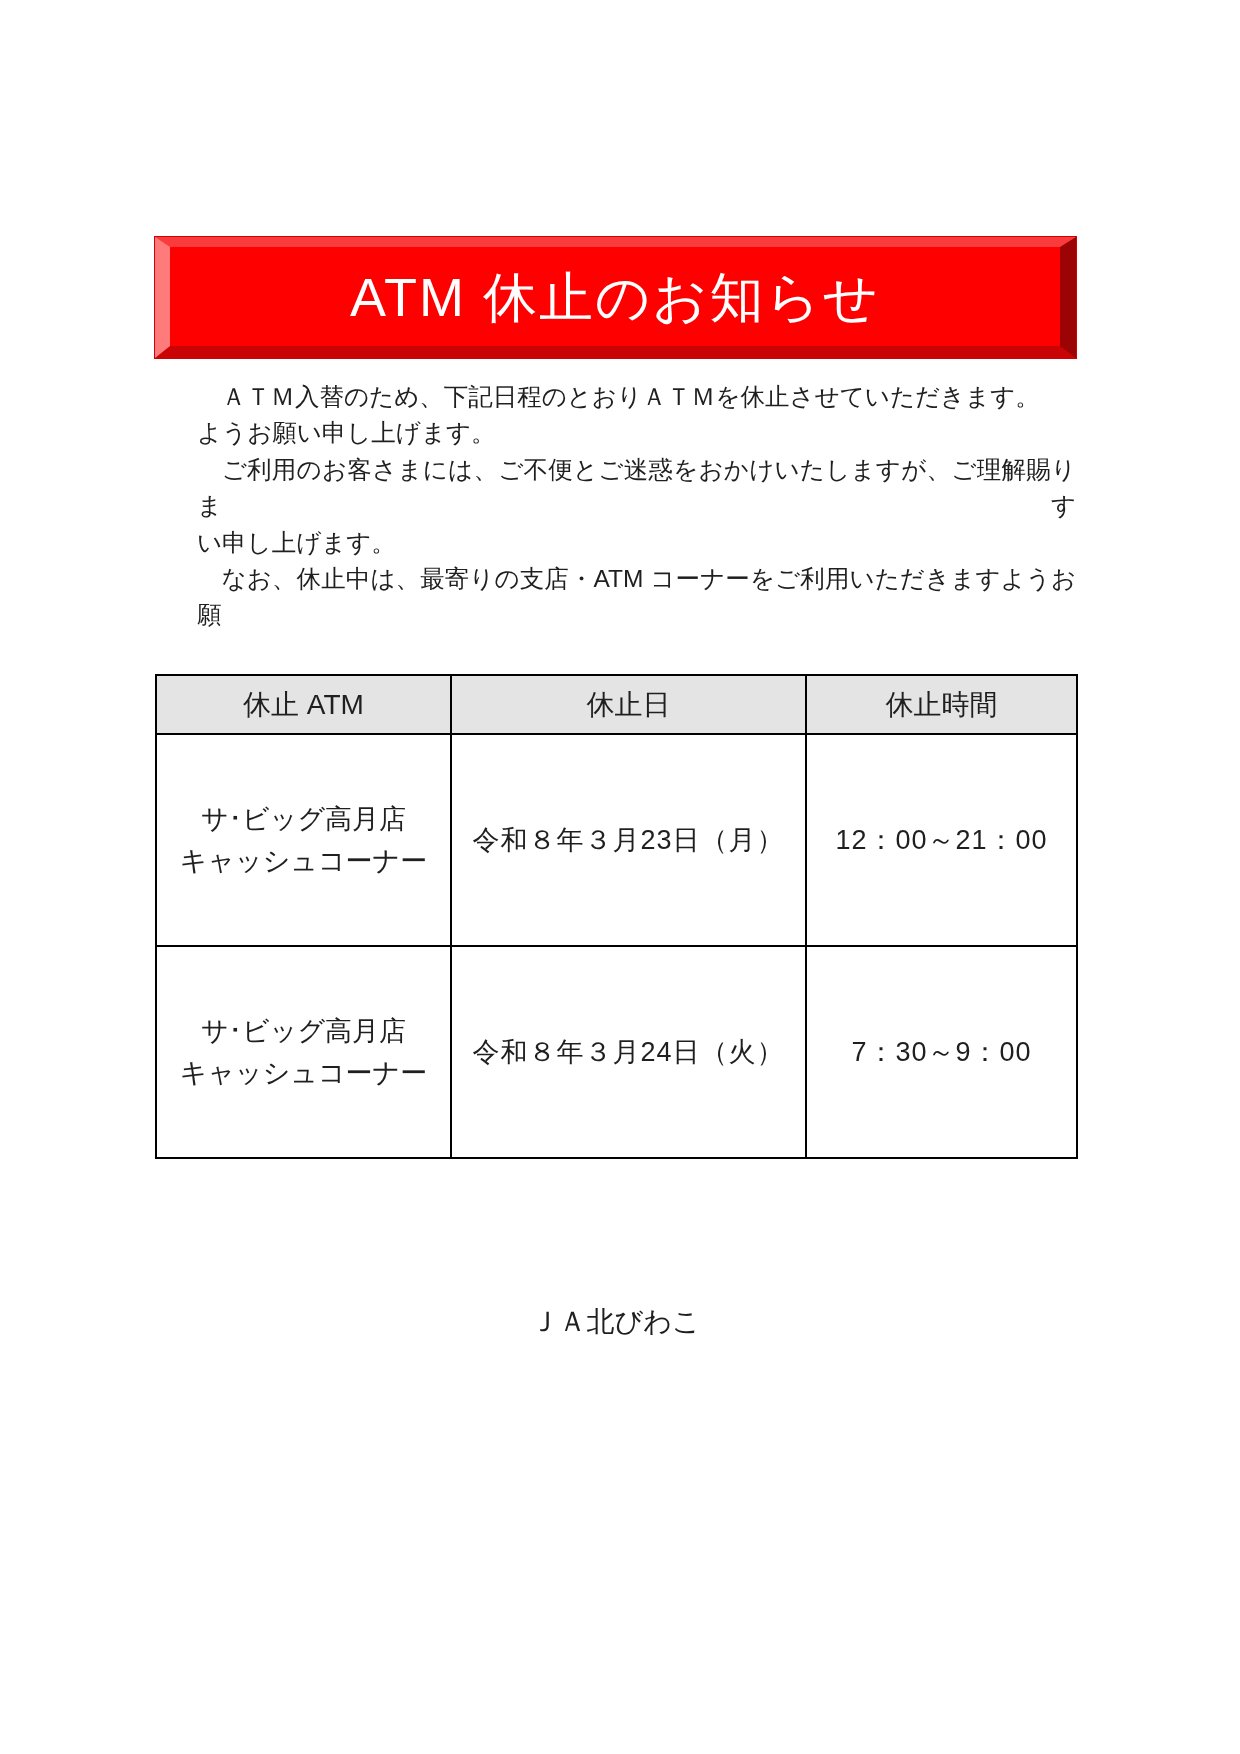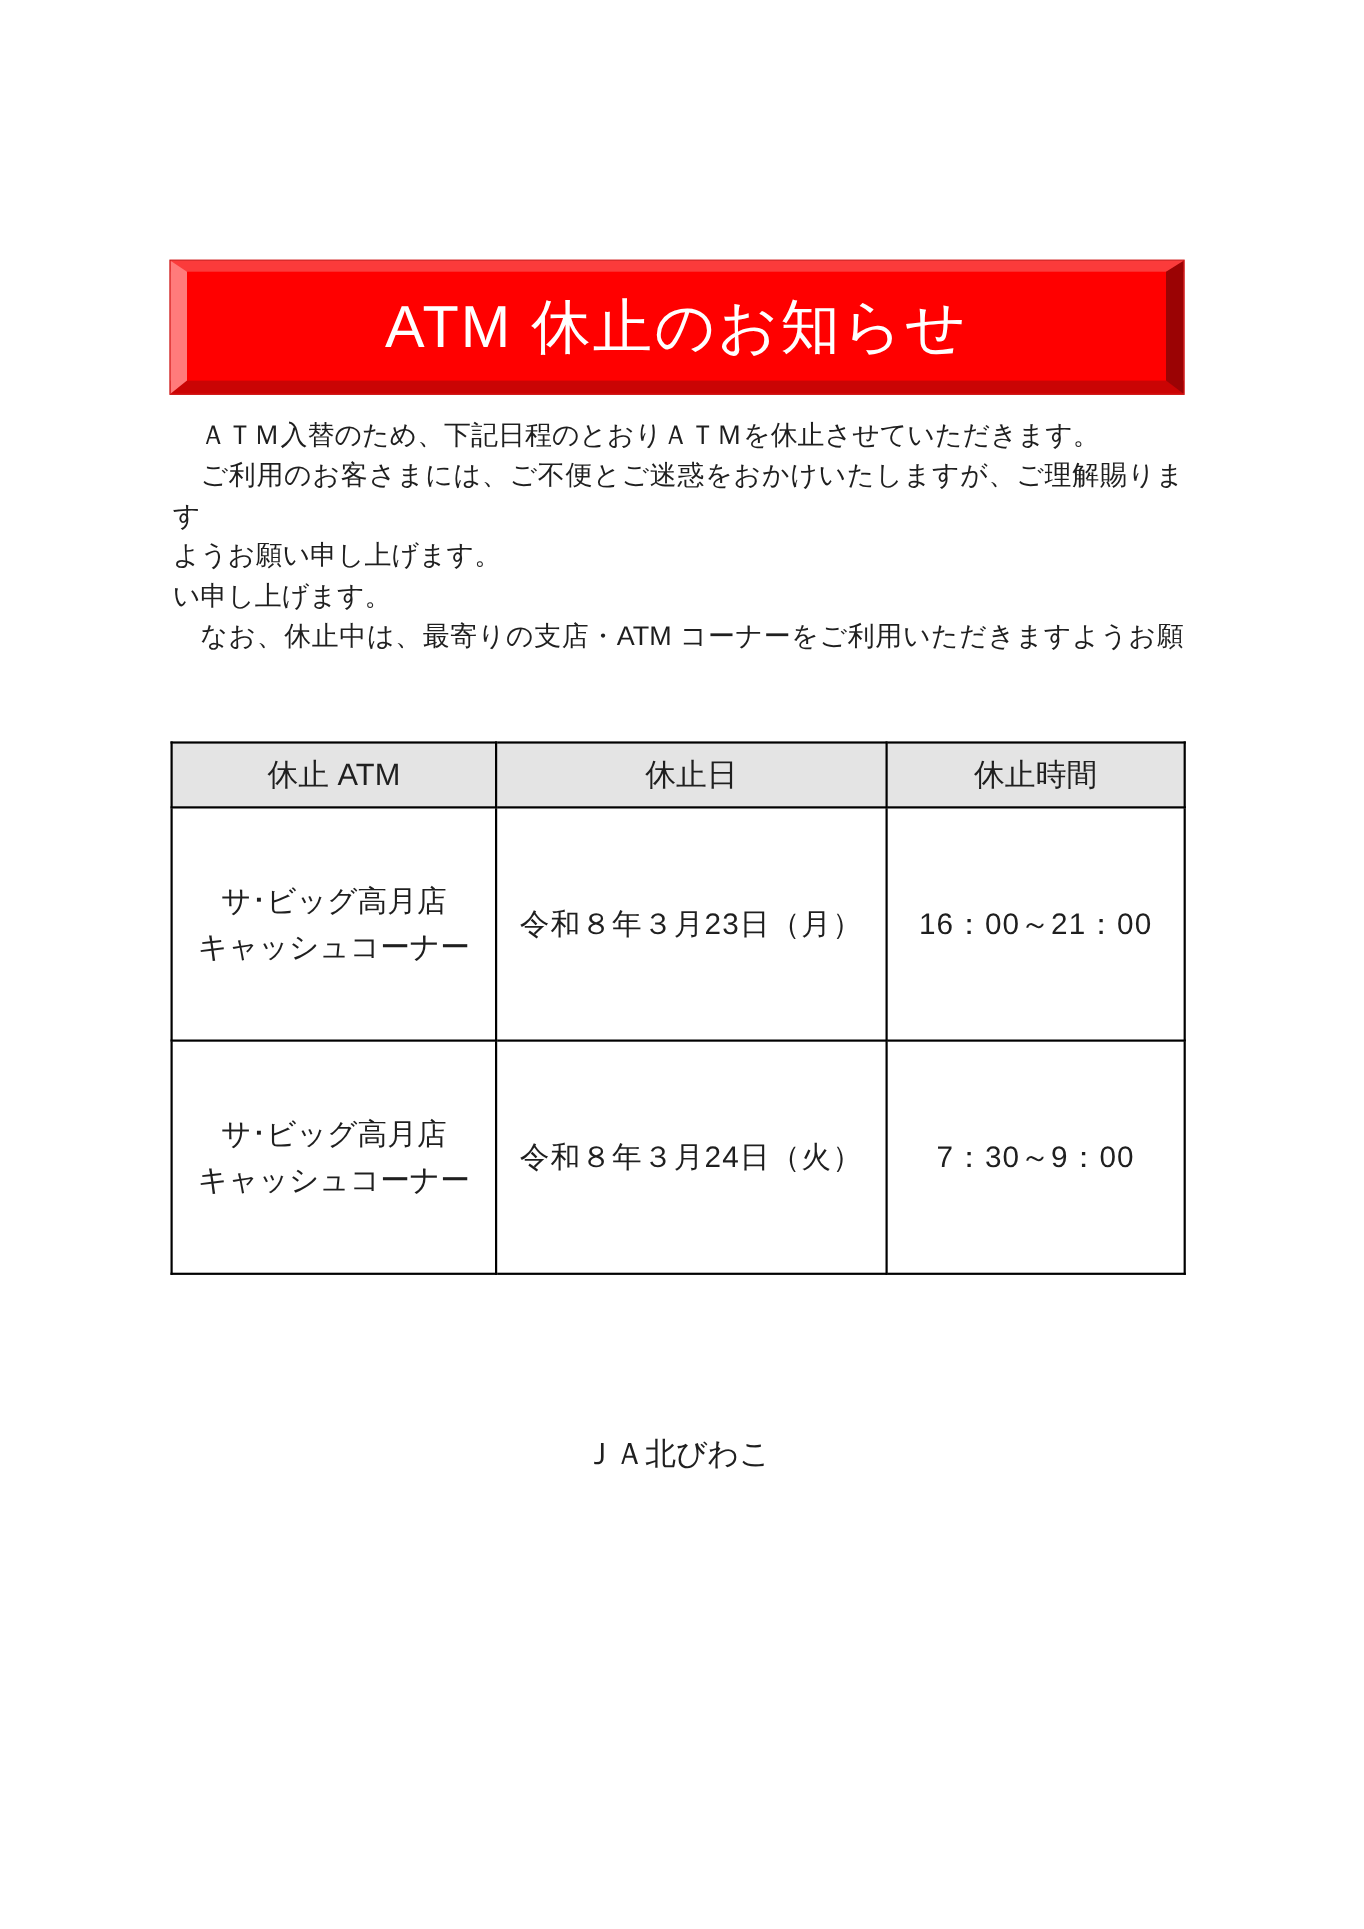--- a/index.html
+++ b/index.html
@@ -28,21 +28,21 @@
   .banner-title{
     color:var(--banner-text,#ffffff);
     font-size:54px;line-height:1;letter-spacing:2px;white-space:nowrap;
   }
 
   
   .body-text{
     position:absolute;left:157px;top:379px;width:919px;
     font-size:24.5px;line-height:36.4px;
   }
-  .body-text .line{white-space:nowrap;}
+  .body-text .line{white-space:nowrap;margin-left:40px;}
   .body-text .line.jl{white-space:normal;text-align:justify;text-align-last:justify;}
 
   
   table.atm-table{
     position:absolute;left:155px;top:674px;width:921px;
     border-collapse:collapse;table-layout:fixed;
   }
   table.atm-table th,table.atm-table td{
     border:2px solid var(--table-border,#000000);
     text-align:center;vertical-align:middle;
@@ -73,22 +73,22 @@
 <body>
 
 <div class="page">
 
   <div class="banner">
     <span class="banner-title">ATM 休止のお知らせ</span>
   </div>
 
   <div class="body-text">
     <div class="line">　ＡＴＭ入替のため、下記日程のとおりＡＴＭを休止させていただきます。</div>
+    <div class="line">ようお願い申し上げます。</div>
     <div class="line jl">　ご利用のお客さまには、ご不便とご迷惑をおかけいたしますが、ご理解賜ります</div>
-    <div class="line">ようお願い申し上げます。</div>
     <div class="line">い申し上げます。</div>
     <div class="line jl">　なお、休止中は、最寄りの支店・ATM コーナーをご利用いただきますようお願</div>
   </div>
 
   <table class="atm-table">
     <colgroup>
       <col style="width:295px">
       <col style="width:355px">
       <col style="width:271px">
     </colgroup>
@@ -99,21 +99,21 @@
         <th>休止時間</th>
       </tr>
     </thead>
     <tbody>
       <tr>
         <td class="atm-name-cell">
           <div class="nm">サ･ビッグ高月店</div>
           <div class="nm">キャッシュコーナー</div>
         </td>
         <td class="date-cell">令和８年３月23日（月）</td>
-        <td class="time-cell">16：00～21：00</td>
+        <td class="time-cell">12：00～21：00</td>
       </tr>
       <tr>
         <td class="atm-name-cell">
           <div class="nm">サ･ビッグ高月店</div>
           <div class="nm">キャッシュコーナー</div>
         </td>
         <td class="date-cell">令和８年３月24日（火）</td>
         <td class="time-cell">7：30～9：00</td>
       </tr>
     </tbody>

